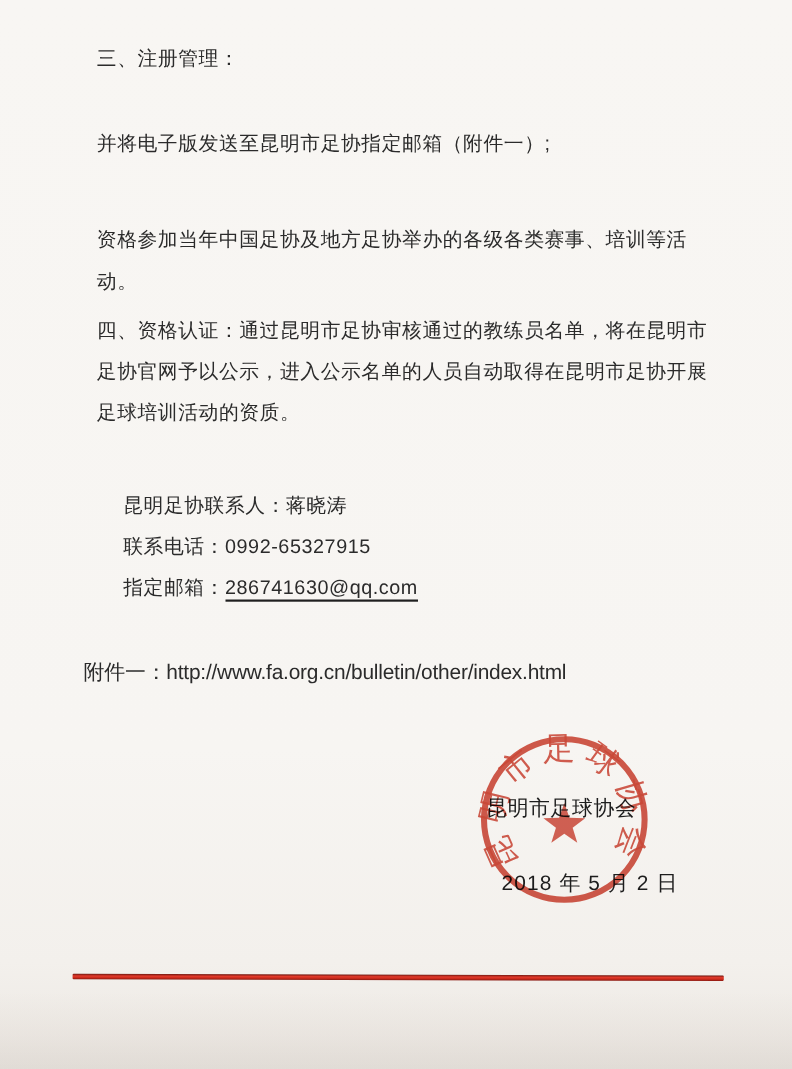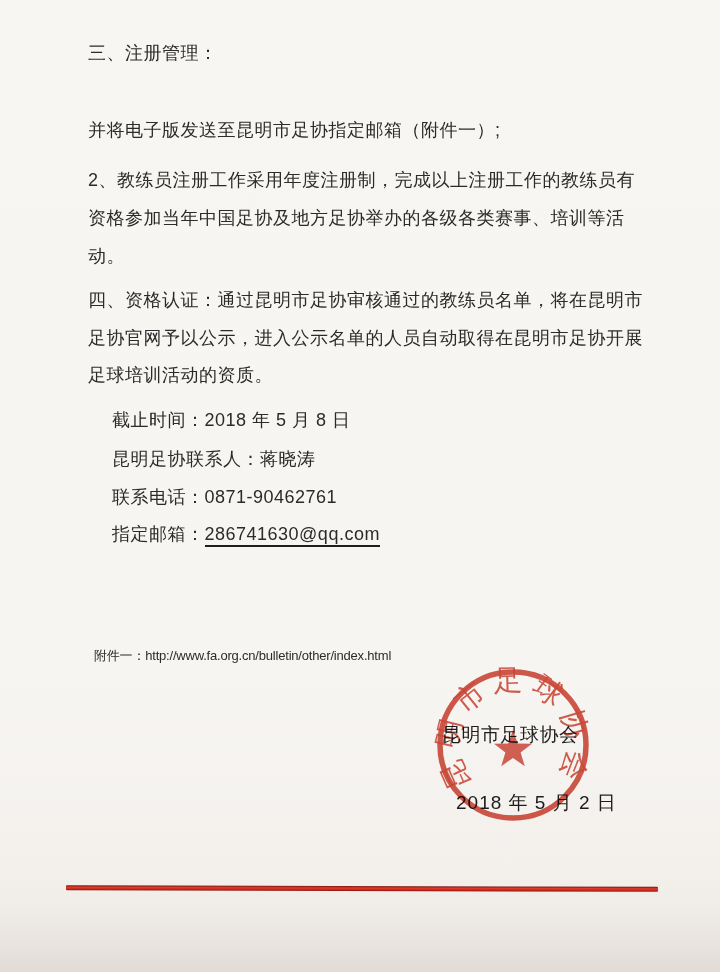--- a/index.html
+++ b/index.html
@@ -28,24 +28,23 @@
     position: absolute;
     left: 88px;
     white-space: nowrap;
     font-size: 18px;
     line-height: 26px;
     letter-spacing: 0.5px;
     color: #2b2b2b;
   }
   .indented { left: 112px; }
   .attachment-line {
-    left: 94px;
-    font-size: 13px;
+    left: 76px;
+    font-size: 19px;
     letter-spacing: -0.2px;
-    margin-top: 44px;
   }
   .email-underline {
     border-bottom: 2px solid #1f1f1f;
     padding-bottom: 1px;
   }
   
   .stamp {
     position: absolute;
     left: 428px;
     top: 660px;
@@ -88,31 +87,29 @@
 </style>
 </head>
 <body>
 
 <div class="page">
 
   <div class="line" style="top:40px">三、注册管理：</div>
 
   <div class="line" style="top:117px">并将电子版发送至昆明市足协指定邮箱（附件一）;</div>
 
-  <div class="line" style="top:167px">2、教练员注册工作采用年度注册制，完成以上注册工作的教练员有</div>
   <div class="line" style="top:205px">资格参加当年中国足协及地方足协举办的各级各类赛事、培训等活</div>
   <div class="line" style="top:243px">动。</div>
 
   <div class="line" style="top:287px">四、资格认证：通过昆明市足协审核通过的教练员名单，将在昆明市</div>
   <div class="line" style="top:325px">足协官网予以公示，进入公示名单的人员自动取得在昆明市足协开展</div>
   <div class="line" style="top:362px">足球培训活动的资质。</div>
 
-  <div class="line indented" style="top:407px">截止时间：2018 年 5 月 8 日</div>
   <div class="line indented" style="top:446px">昆明足协联系人：蒋晓涛</div>
-  <div class="line indented" style="top:484px">联系电话：0871-90462761</div>
+  <div class="line indented" style="top:484px">联系电话：0992-65327915</div>
 
   <div class="line indented" style="top:521px">
     <span>指定邮箱：</span><span class="email-underline">286741630@qq.com</span>
   </div>
 
   <div class="line attachment-line" style="top:599px">附件一：http://www.fa.org.cn/bulletin/other/index.html</div>
 
   <div class="stamp-org">昆明市足球协会</div>
   <div class="stamp-date">2018 年 5 月 2 日</div>
 

